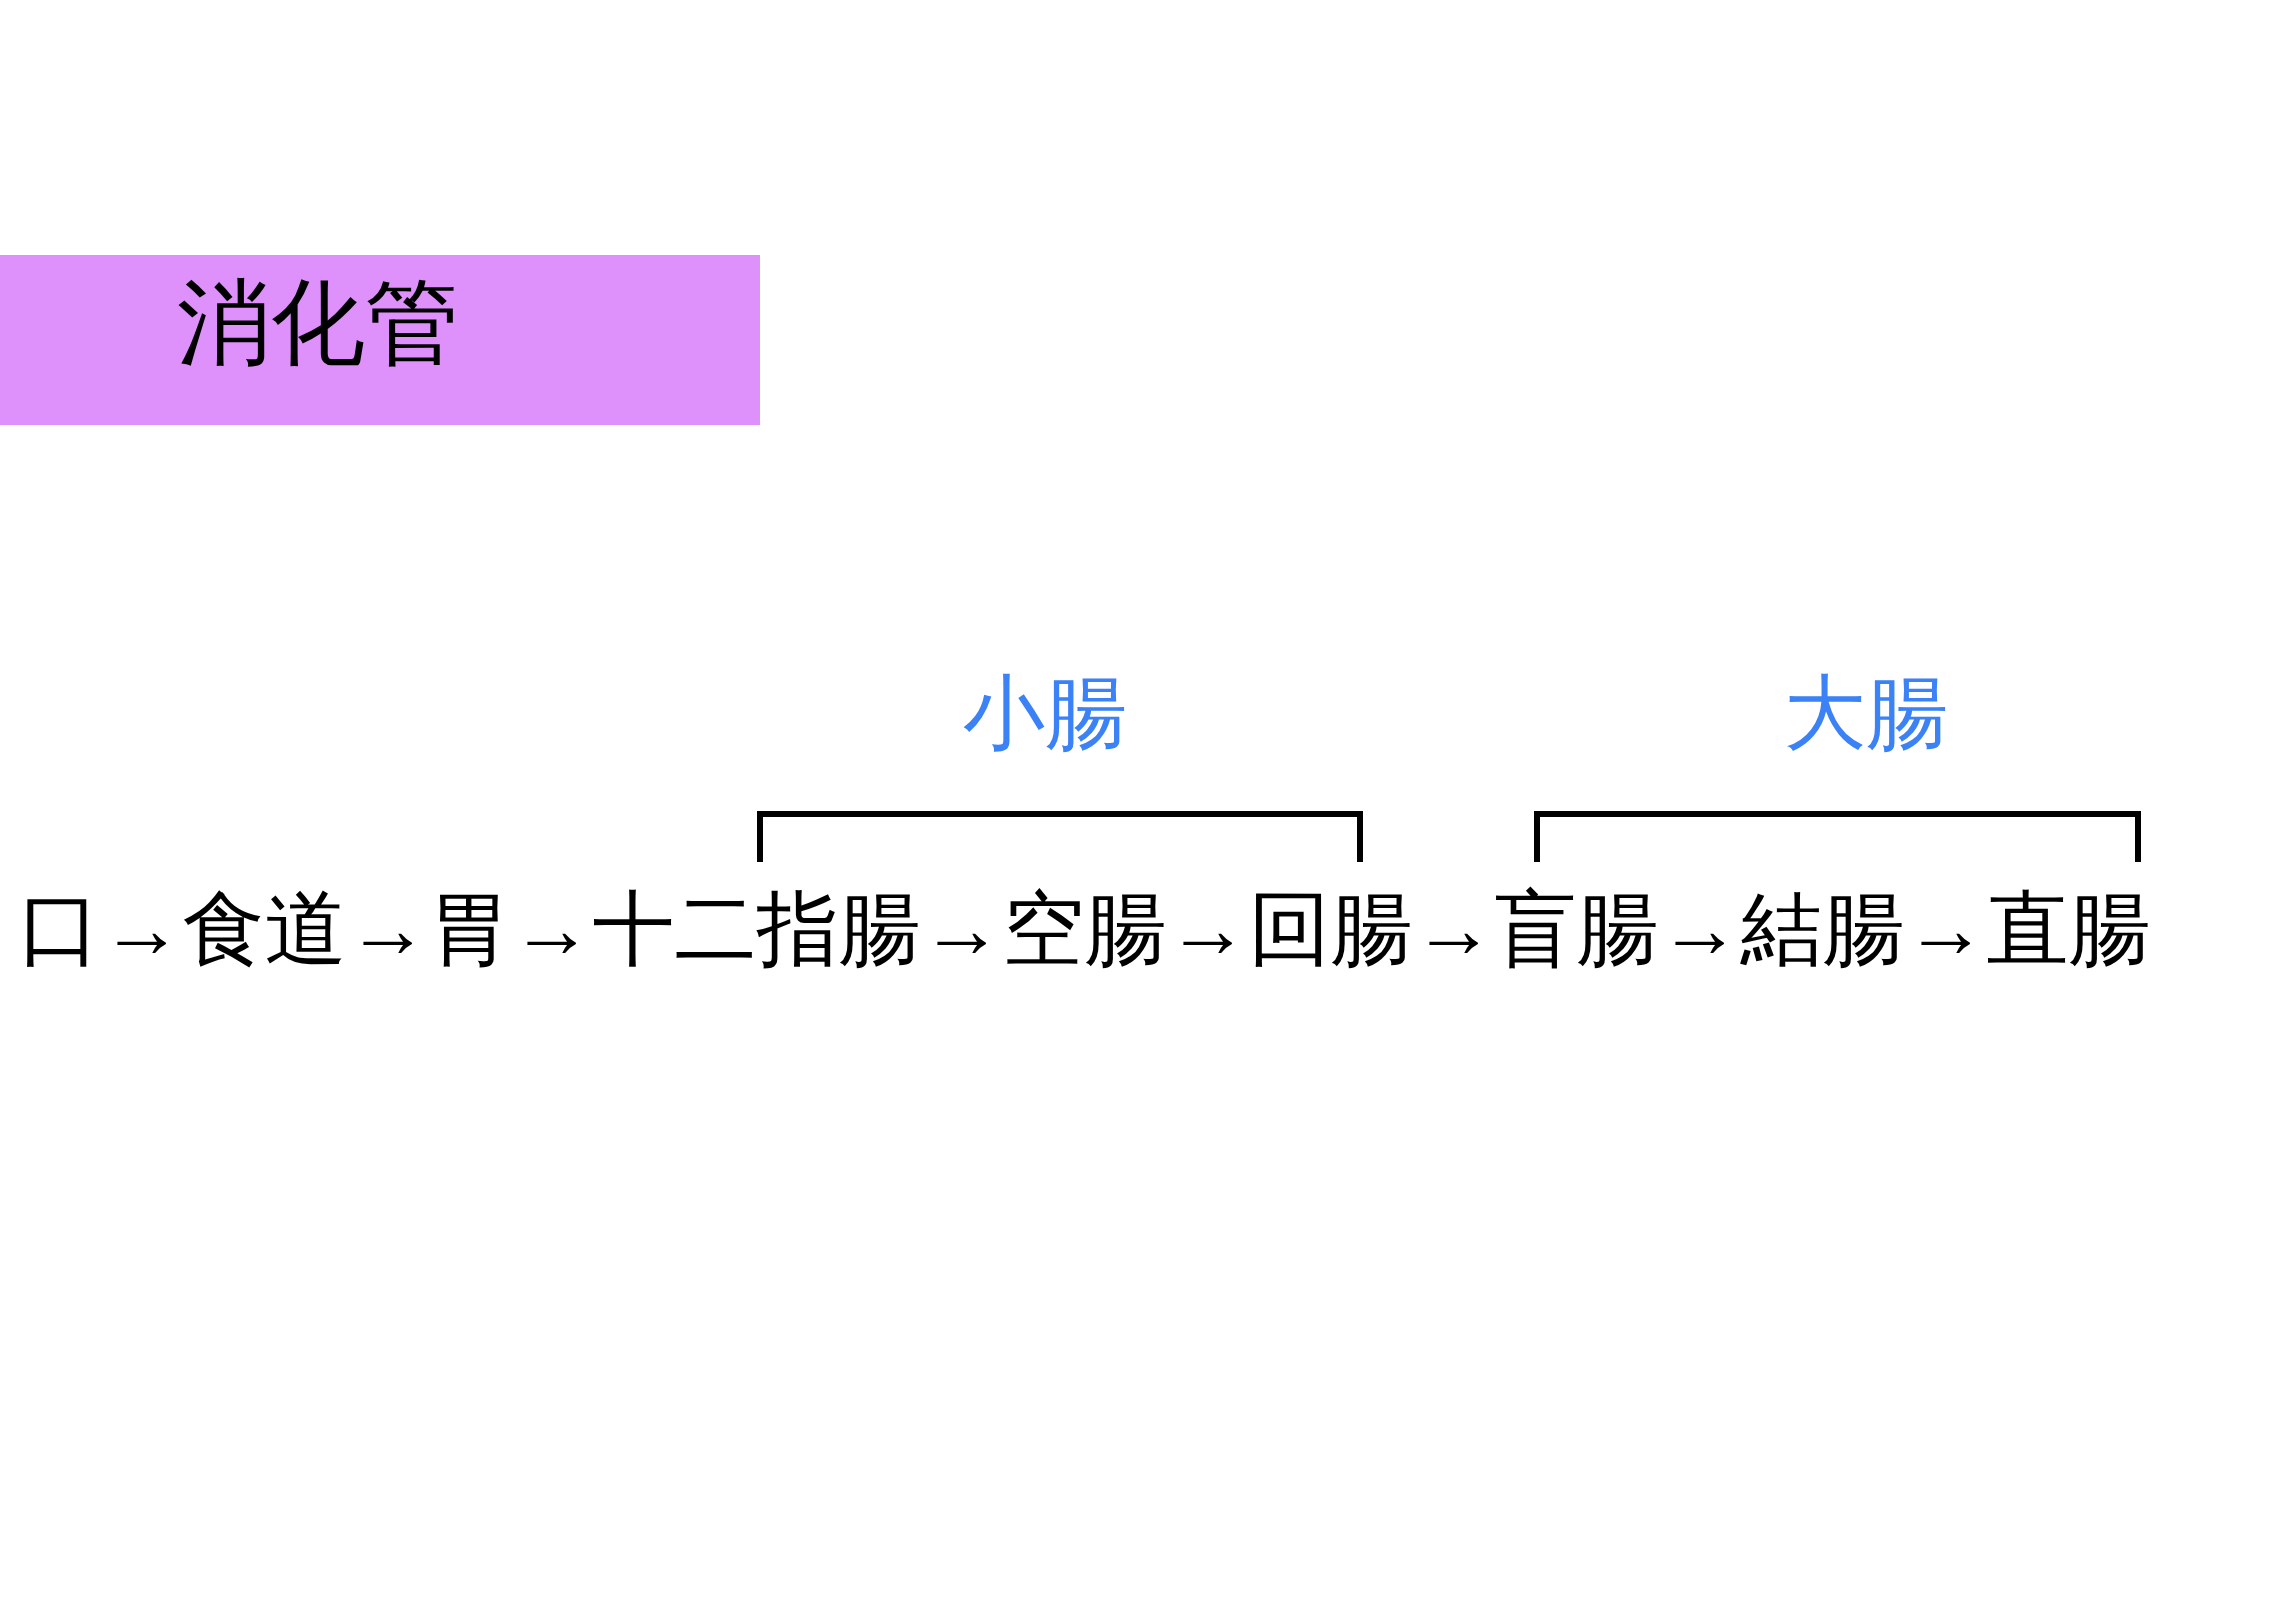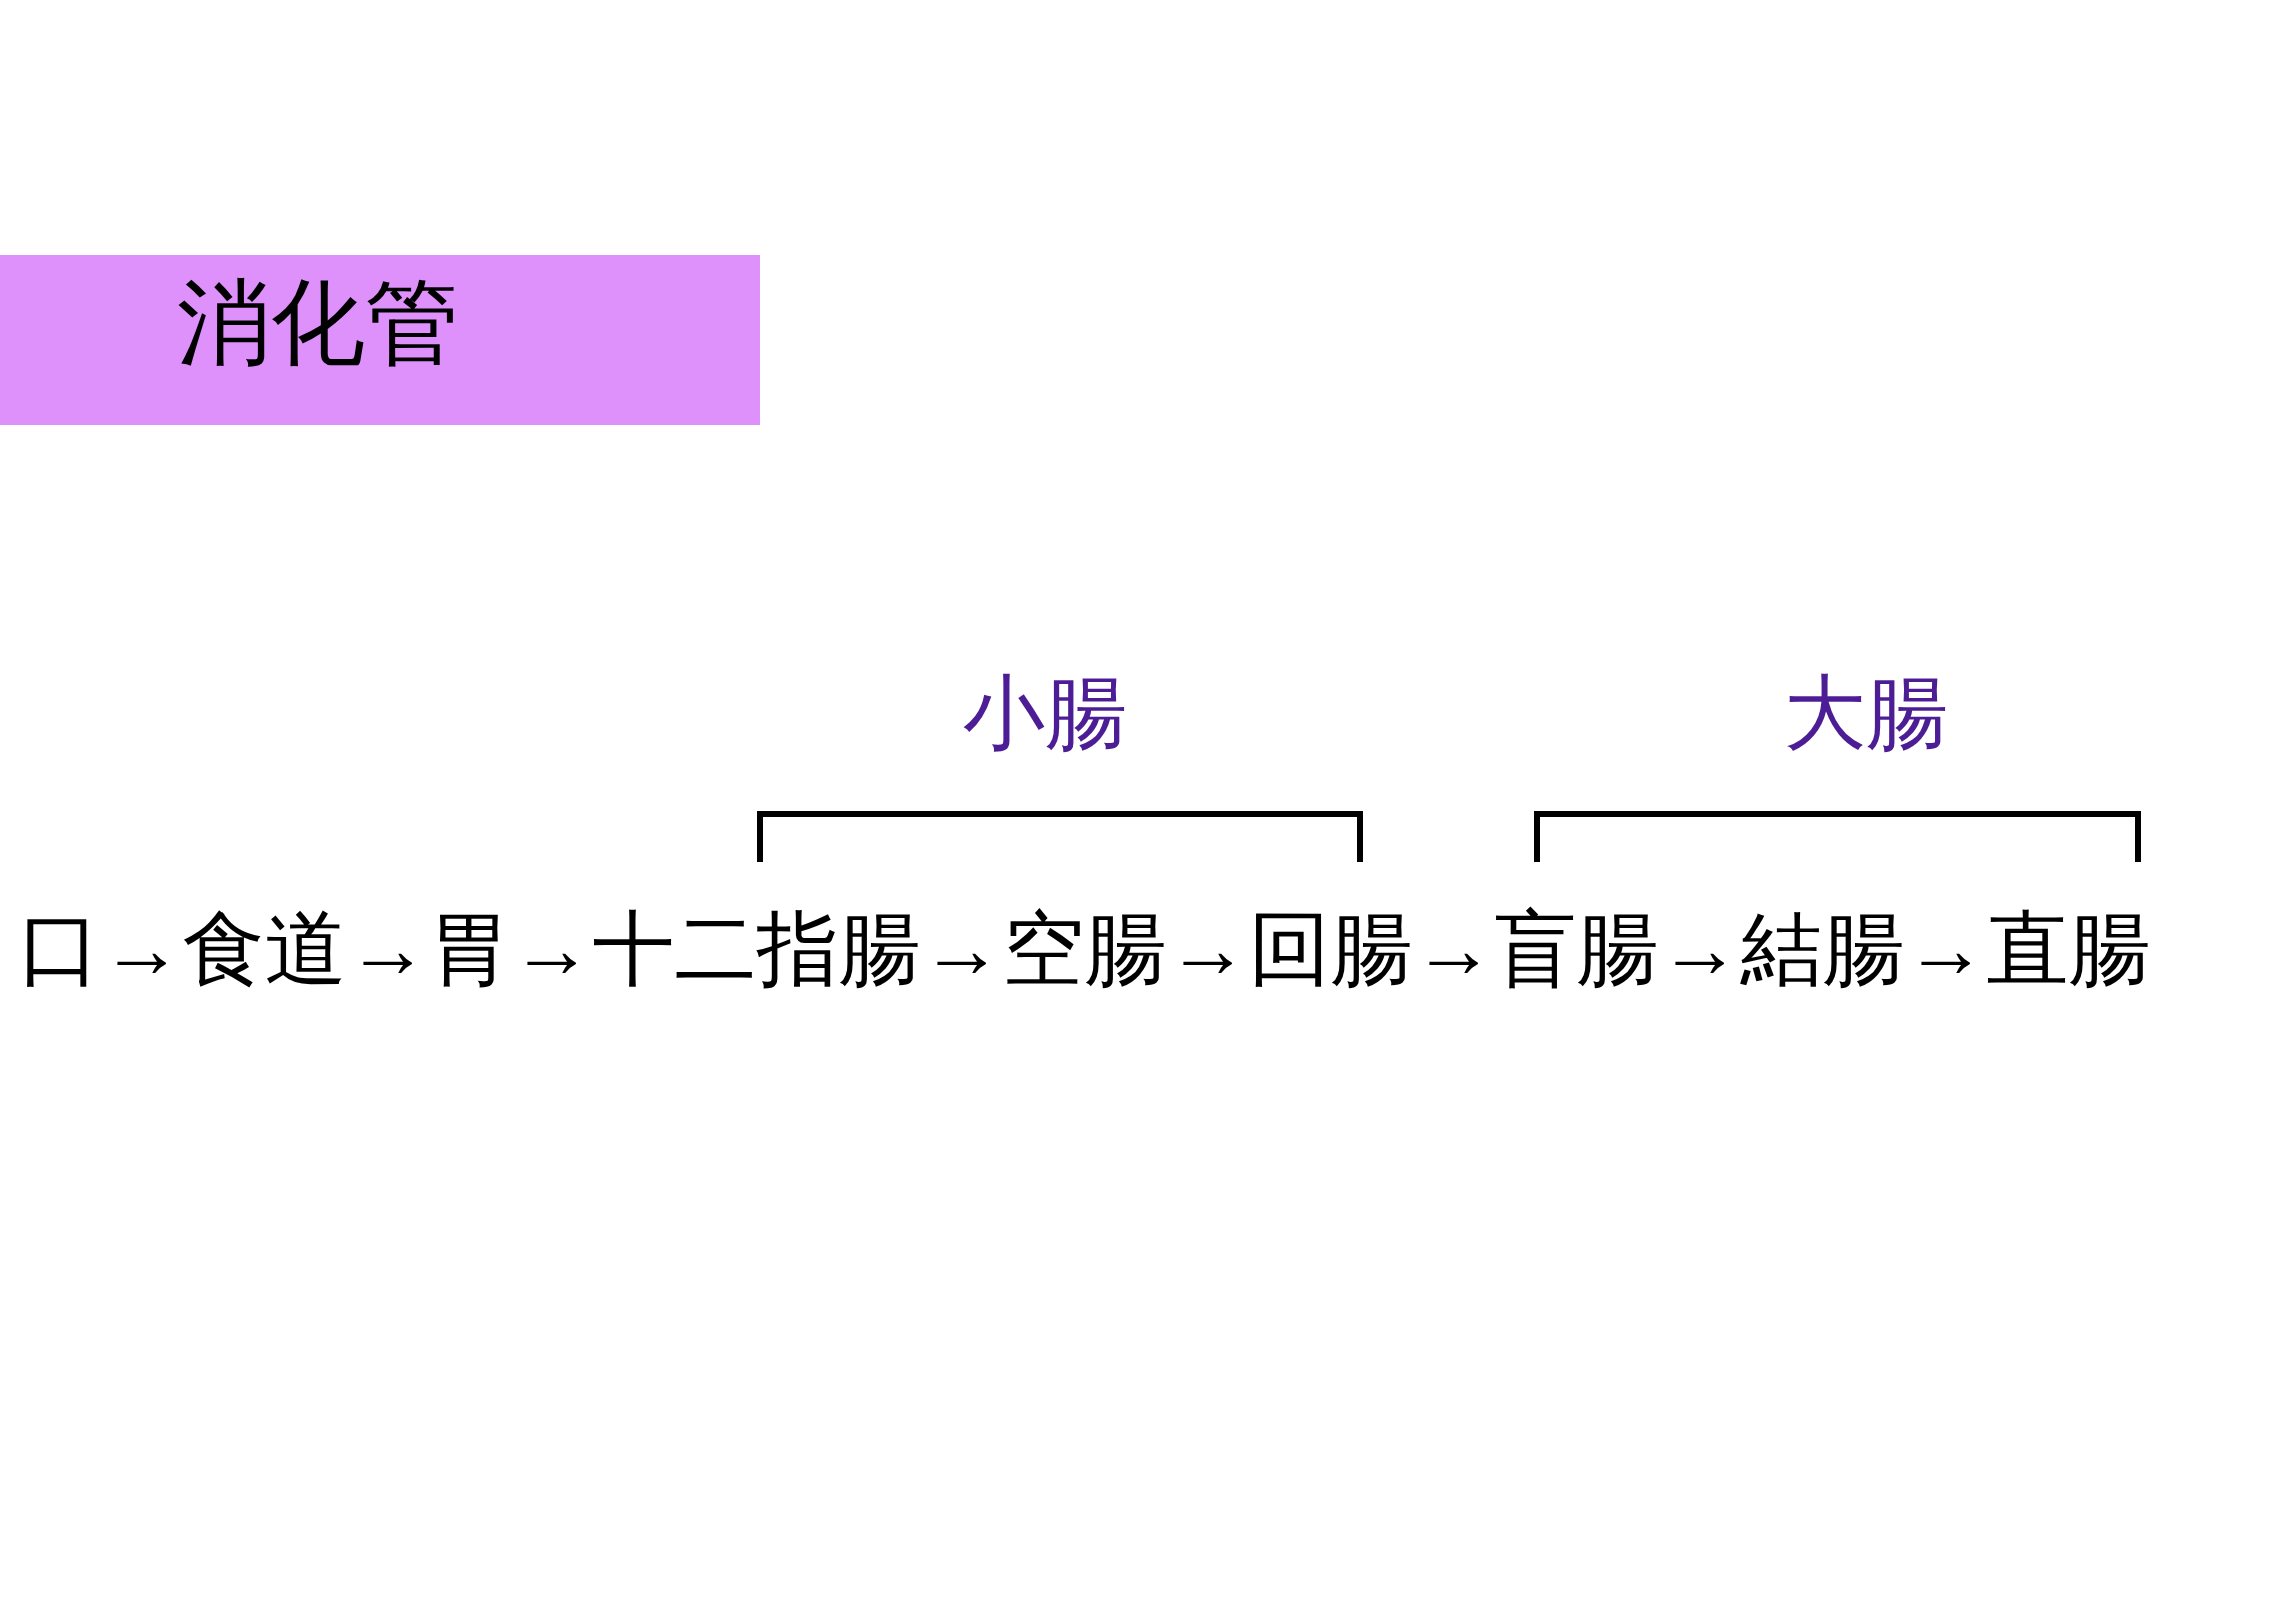--- a/index.html
+++ b/index.html
@@ -34,21 +34,21 @@
     white-space: nowrap;
     color: #000000;
   }
   
   .group-label {
     position: absolute;
     top: 672px;
     font-size: 82px;
     line-height: 1;
     white-space: nowrap;
-    color: #4c1d95;
+    color: #3b82f6;
   }
   .group-label.small-intestine { left: 963px; }
   .group-label.large-intestine { left: 1784px; text-align: center; }
   
   .bracket {
     position: absolute;
     top: 811px;
     height: 51px;
     box-sizing: border-box;
     border-top: 6px solid #000000;
@@ -61,21 +61,21 @@
     width: 606px;
   }
   .bracket.large-intestine {
     left: 1534px;
     width: 607px;
   }
   
   .flow-text {
     position: absolute;
     left: 18.6px;
-    top: 908px;
+    top: 888px;
     font-size: 82px;
     line-height: 1;
     white-space: nowrap;
     letter-spacing: 0;
     color: #000000;
   }
 </style>
 </head>
 <body>
 

